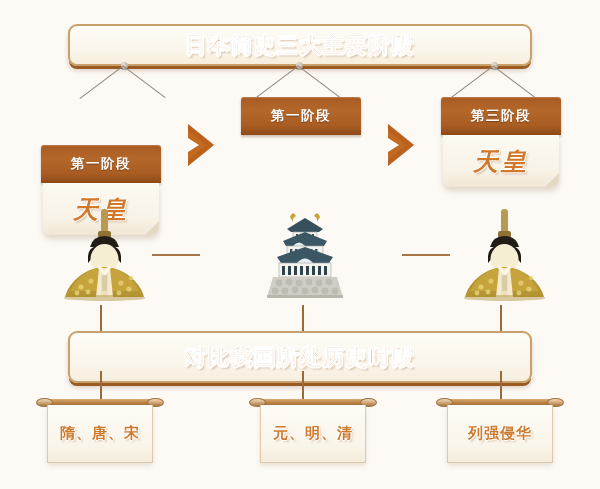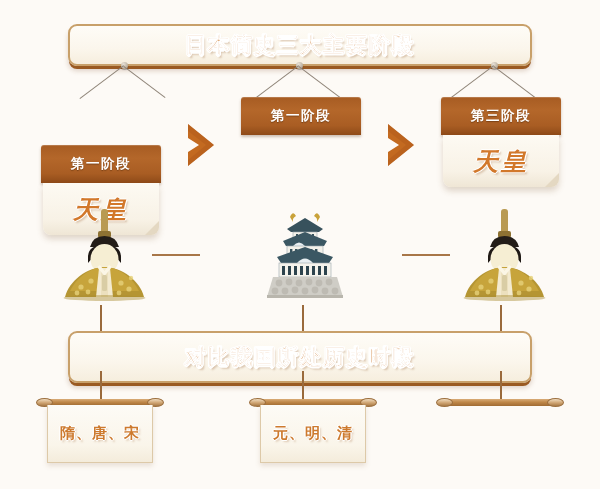--- a/index.html
+++ b/index.html
@@ -347,15 +347,18 @@
     <div class="scroll-sheet">
       <span class="scroll-text">元、明、清</span>
     </div>
   </div>
 
   <div class="scroll" style="left:430px; top:399px;">
     <div class="scroll-rod">
       <div class="rod-cap left"></div>
       <div class="rod-cap right"></div>
     </div>
+    <div class="scroll-sheet">
+      <span class="scroll-text">列强侵华</span>
+    </div>
   </div>
 
 </div>
 
 </body></html>

